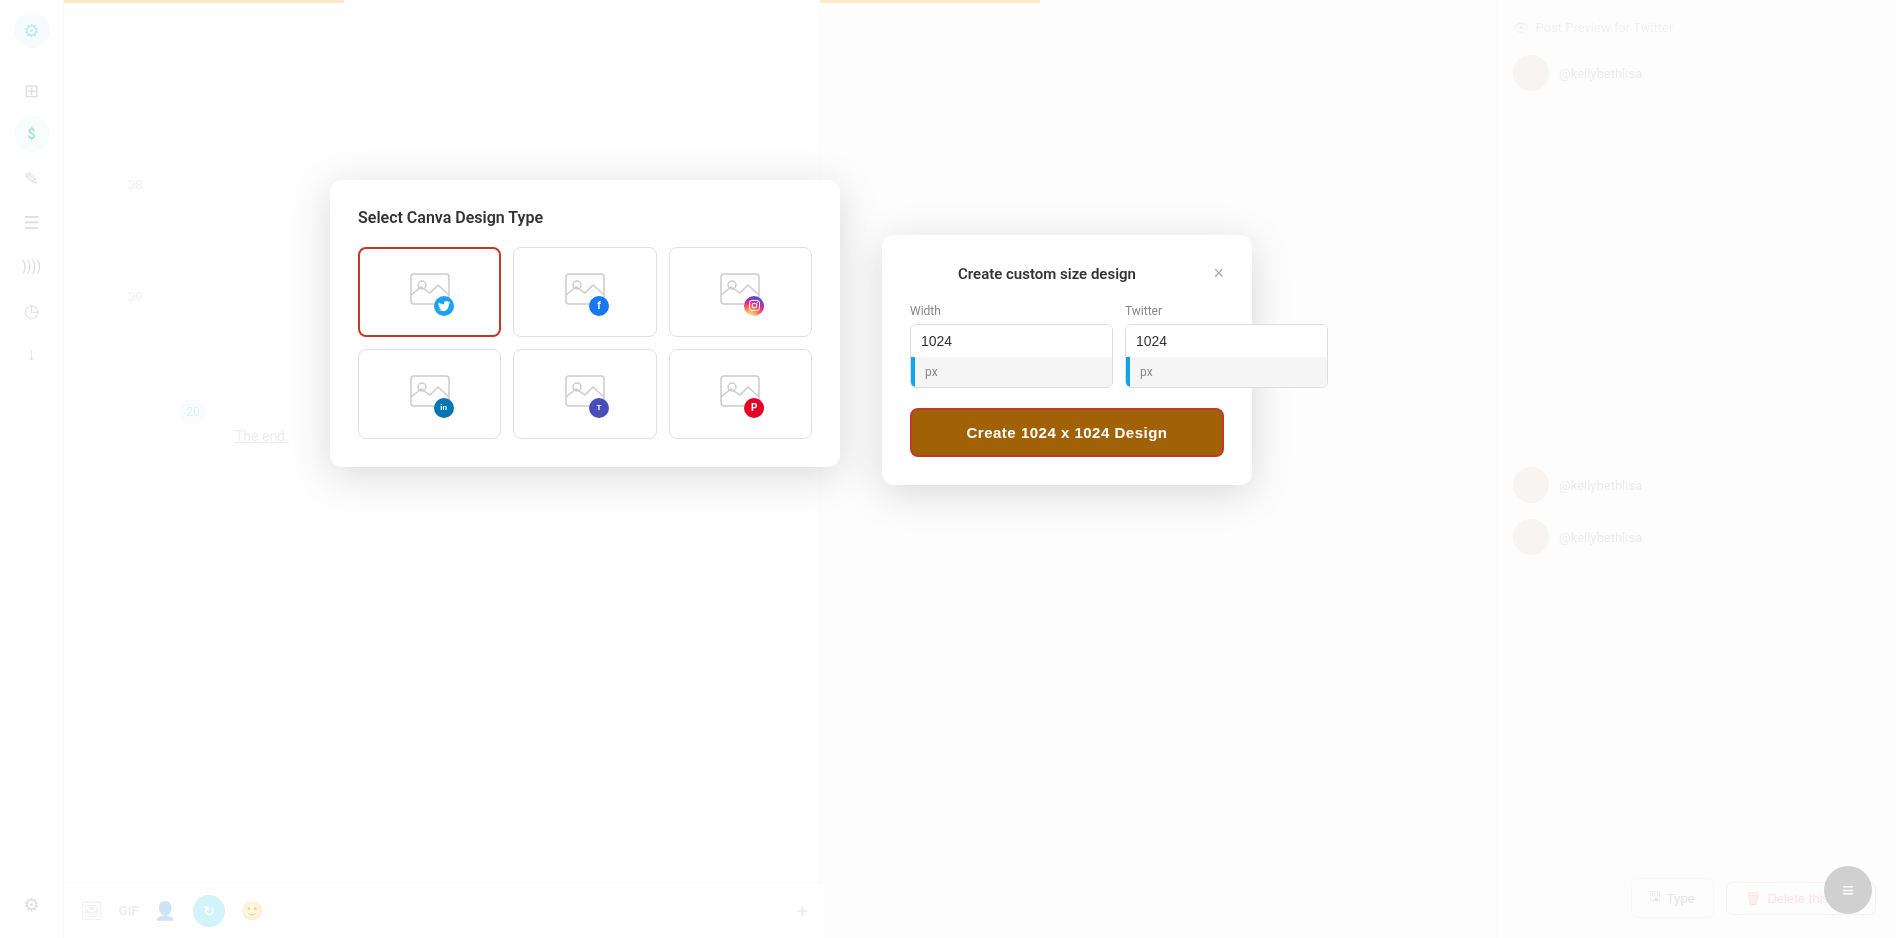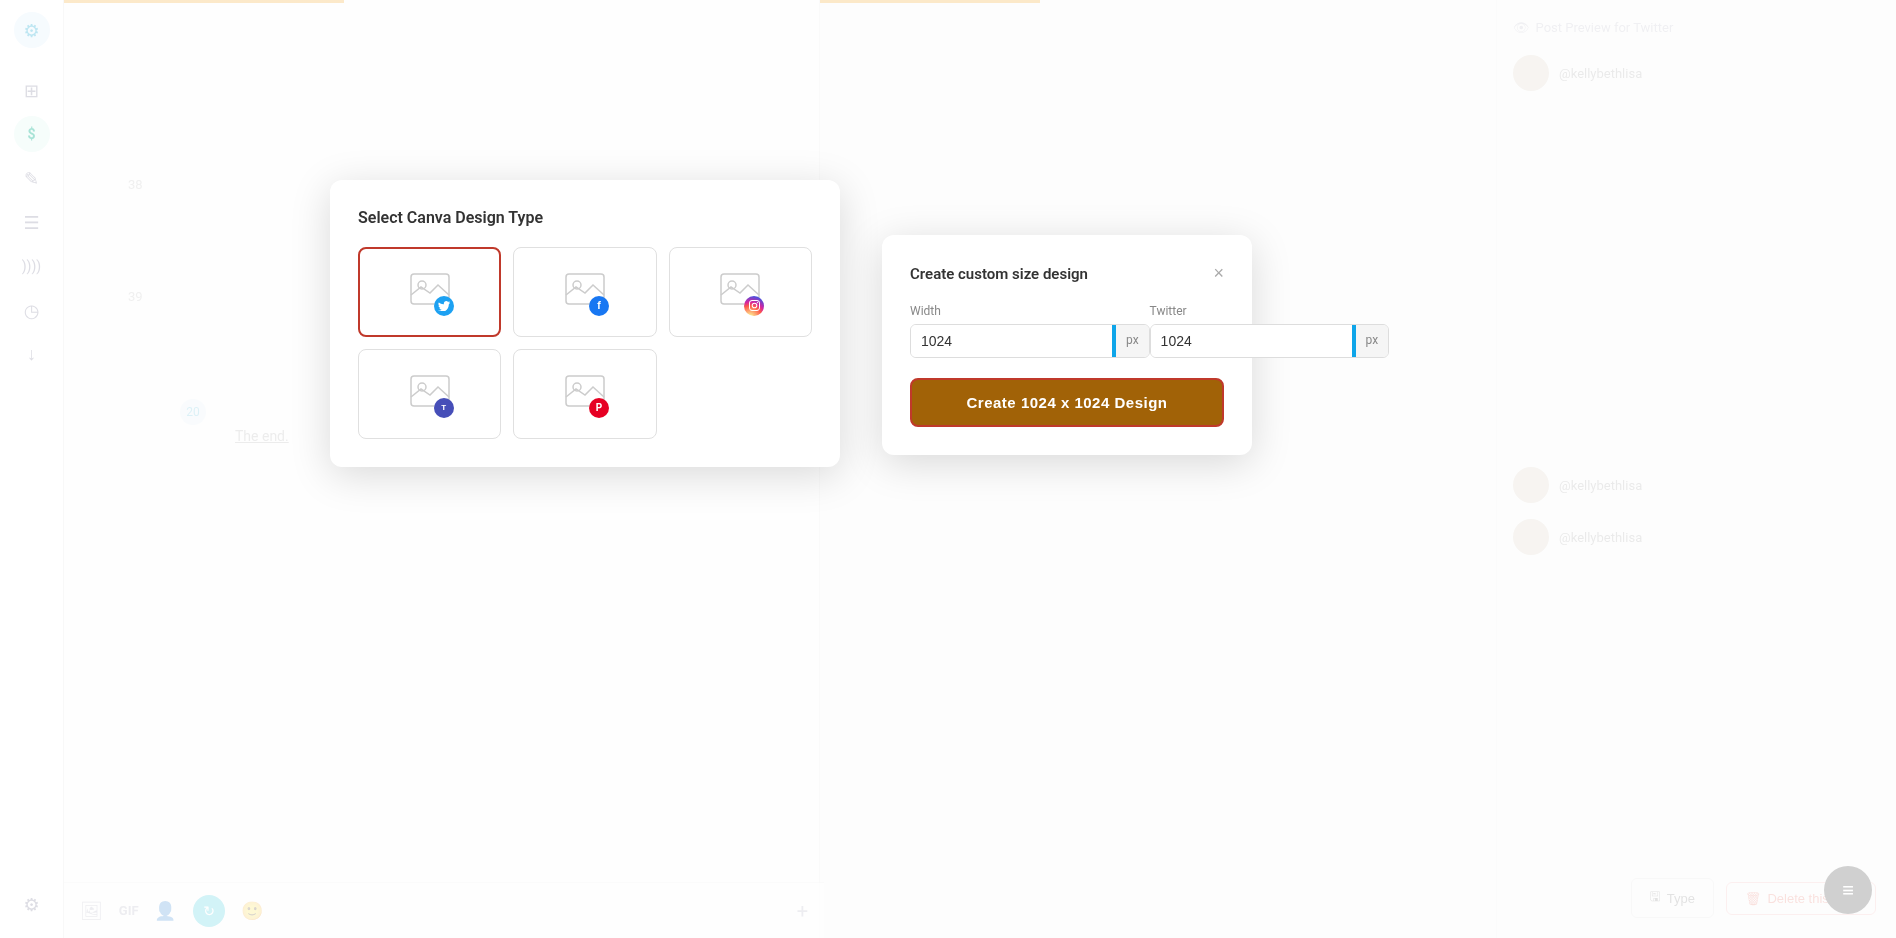--- a/index.html
+++ b/index.html
@@ -249,51 +249,53 @@
       border-radius: 12px;
       box-shadow: 0 8px 40px rgba(0,0,0,0.15);
       padding: 28px;
       z-index: 20;
     }
     .custom-modal-header {
       display: flex;
       justify-content: space-between;
       align-items: center;
       margin-bottom: 20px;
+      margin-left: 48px;
     }
     .custom-modal-title {
       font-size: 15px;
       font-weight: 600;
       color: #333;
     }
     .close-btn {
       color: #aaa;
       font-size: 18px;
       cursor: pointer;
       background: none;
       border: none;
     }
     .size-inputs {
       display: flex;
-      gap: 0;
+      gap: 12px;
       margin-bottom: 20px;
     }
     .size-input-group {
       flex: 1;
     }
     .size-label {
       font-size: 12px;
       color: #888;
       margin-bottom: 6px;
     }
     .size-input-wrap {
       display: flex;
       border: 1px solid #ddd;
       border-radius: 6px;
       overflow: hidden;
+      flex-direction: column;
     }
     .size-input {
       flex: 1;
       border: none;
       outline: none;
       padding: 8px 10px;
       font-size: 14px;
       color: #333;
     }
     .size-unit {
@@ -475,20 +477,32 @@
           <path d="M1 22 L11 14 L20 20 L28 12 L39 22" stroke="#ccc" stroke-width="1.5" fill="none"></path>
         </svg>
         <div class="social-badge badge-instagram" style="bottom:-4px; right:-4px;">
           <svg width="11" height="11" viewBox="0 0 24 24" fill="white">
             <path d="M12 2.163c3.204 0 3.584.012 4.85.07 3.252.148 4.771 1.691 4.919 4.919.058 1.265.069 1.645.069 4.849 0 3.205-.012 3.584-.069 4.849-.149 3.225-1.664 4.771-4.919 4.919-1.266.058-1.644.07-4.85.07-3.204 0-3.584-.012-4.849-.07-3.26-.149-4.771-1.699-4.919-4.92-.058-1.265-.07-1.644-.07-4.849 0-3.204.013-3.583.07-4.849.149-3.227 1.664-4.771 4.919-4.919 1.266-.057 1.645-.069 4.849-.069zM12 0C8.741 0 8.333.014 7.053.072 2.695.272.273 2.69.073 7.052.014 8.333 0 8.741 0 12c0 3.259.014 3.668.072 4.948.2 4.358 2.618 6.78 6.98 6.98C8.333 23.986 8.741 24 12 24c3.259 0 3.668-.014 4.948-.072 4.354-.2 6.782-2.618 6.979-6.98.059-1.28.073-1.689.073-4.948 0-3.259-.014-3.667-.072-4.947-.196-4.354-2.617-6.78-6.979-6.98C15.668.014 15.259 0 12 0zm0 5.838a6.162 6.162 0 1 0 0 12.324 6.162 6.162 0 0 0 0-12.324zM12 16a4 4 0 1 1 0-8 4 4 0 0 1 0 8zm6.406-11.845a1.44 1.44 0 1 0 0 2.881 1.44 1.44 0 0 0 0-2.881z"></path>
           </svg>
         </div>
       </div>
     </div>
 
+    <div class="design-card">
+      <div class="design-card-icon">
+        <svg width="40" height="32" viewBox="0 0 40 32" fill="none">
+          <rect x="1" y="1" width="38" height="30" rx="3" stroke="#ccc" stroke-width="1.5" fill="none"></rect>
+          <circle cx="12" cy="12" r="4" stroke="#ccc" stroke-width="1.5" fill="none"></circle>
+          <path d="M1 22 L11 14 L20 20 L28 12 L39 22" stroke="#ccc" stroke-width="1.5" fill="none"></path>
+        </svg>
+        <div class="social-badge badge-linkedin" style="bottom:-4px; right:-4px;">
+          <span style="font-size:8px; font-weight:bold;">in</span>
+        </div>
+      </div>
+    </div>
 
     <div class="design-card">
       <div class="design-card-icon">
         <svg width="40" height="32" viewBox="0 0 40 32" fill="none">
           <rect x="1" y="1" width="38" height="30" rx="3" stroke="#ccc" stroke-width="1.5" fill="none"></rect>
           <circle cx="12" cy="12" r="4" stroke="#ccc" stroke-width="1.5" fill="none"></circle>
           <path d="M1 22 L11 14 L20 20 L28 12 L39 22" stroke="#ccc" stroke-width="1.5" fill="none"></path>
         </svg>
         <div class="social-badge badge-teams" style="bottom:-4px; right:-4px;">
           <span style="font-size:8px; font-weight:bold;">T</span>

